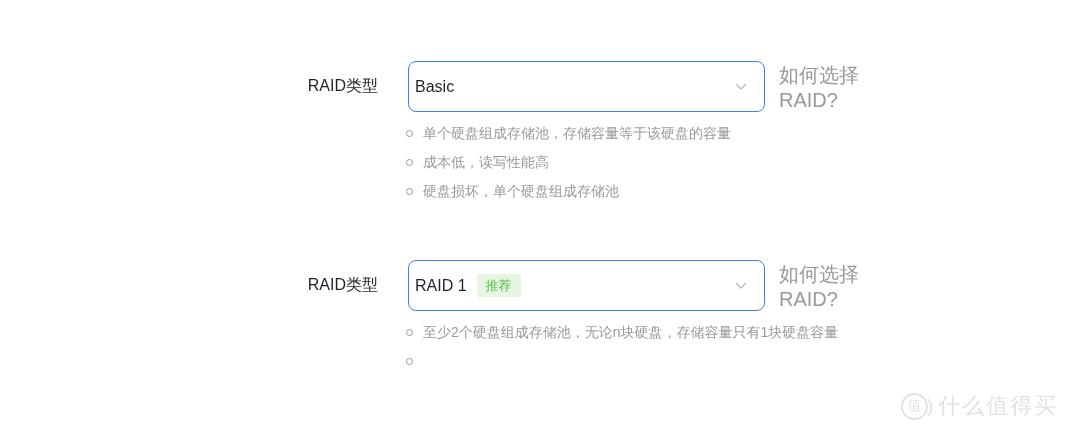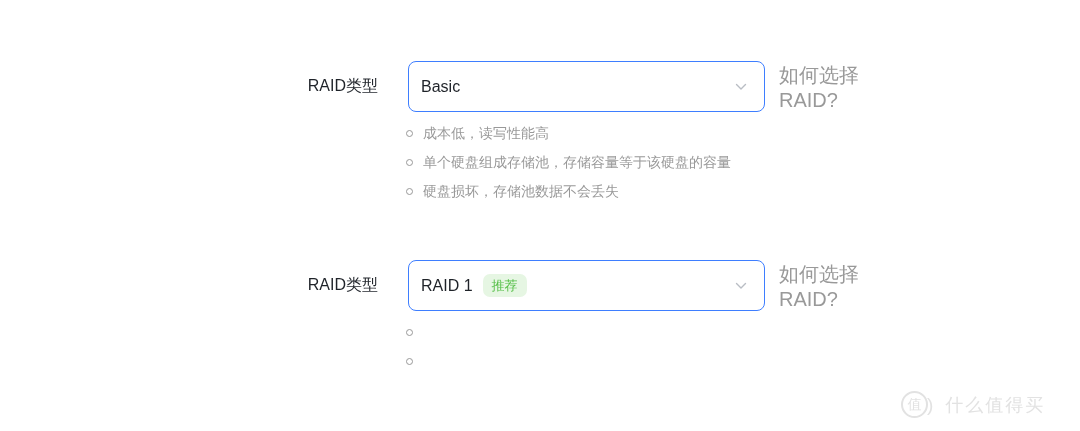--- a/index.html
+++ b/index.html
@@ -16,32 +16,32 @@
     display: flex; align-items: center; justify-content: flex-end;
     font-size: 16px; color: var(--text-primary, #1f2329);
   }
   .select {
     position: absolute; left: 408px; top: 0; width: 357px; height: 51px;
     box-sizing: border-box;
     border: 1px solid var(--accent-blue, #3e7eff);
     border-radius: 8px;
     background: #ffffff;
     display: flex; align-items: center;
-    padding: 0 40px 0 12px;
+    padding: 0 40px 0 6px;
     cursor: pointer;
   }
   .select-value { font-size: 16px; color: var(--text-primary, #1f2329); white-space: nowrap; }
   .badge {
     margin-left: 10px;
     background: var(--badge-bg, #e6f6e3);
     color: var(--badge-text, #55bf47);
     font-size: 13px;
     height: 23px; line-height: 23px;
     padding: 0 9px;
-    border-radius: 7px;
+    border-radius: 2px;
     white-space: nowrap;
   }
   .chevron { position: absolute; right: 15px; top: 50%; transform: translateY(-50%); }
   .help-link {
     position: absolute; left: 779px; top: 0; height: 51px;
     display: flex; align-items: center;
     font-size: 20px; color: var(--text-secondary, #999999);
     text-decoration: none; cursor: pointer;
   }
   .bullets { position: absolute; left: 406px; margin: 0; padding: 0; list-style: none; }
@@ -63,64 +63,65 @@
     user-select: none;
   }
   .wm-logo { display: flex; align-items: center; }
   .wm-circle {
     width: 23px; height: 23px;
     border: 2px solid currentColor; border-radius: 50%;
     display: flex; align-items: center; justify-content: center;
     font-size: 14px;
   }
   .wm-paren { font-size: 19px; margin-left: -1px; }
-  .wm-text { font-size: 18px; margin-left: 12px; letter-spacing: 2px; white-space: nowrap; font-family: Liberation Mono, monospace; }
+  .wm-text { font-size: 22px; margin-left: 5px; letter-spacing: 2px; white-space: nowrap; font-family: Liberation Mono, monospace; }
 </style>
 </head>
 <body>
 
 <div class="form-row" style="top:61px">
   <div class="form-label">RAID类型</div>
   <div class="select">
     <span class="select-value">Basic</span>
     <svg class="chevron" width="16" height="16" viewBox="0 0 16 16">
       <polyline points="3.5,5.5 8,10 12.5,5.5" fill="none" stroke="#b9bdc4" stroke-width="1.4" stroke-linecap="round" stroke-linejoin="round"></polyline>
     </svg>
   </div>
   <a class="help-link">如何选择RAID?</a>
 </div>
 <ul class="bullets" style="top:119px">
   <li class="bullet">
     <span class="dot"></span>
+    <span>单个硬盘组成存储池，存储容量等于该硬盘的容量</span>
+  </li>
+  <li class="bullet">
+    <span class="dot"></span>
     <span>成本低，读写性能高</span>
   </li>
   <li class="bullet">
     <span class="dot"></span>
-    <span>单个硬盘组成存储池，存储容量等于该硬盘的容量</span>
-  </li>
-  <li class="bullet">
-    <span class="dot"></span>
-    <span>硬盘损坏，存储池数据不会丢失</span>
+    <span>硬盘损坏，单个硬盘组成存储池</span>
   </li>
 </ul>
 
 <div class="form-row" style="top:260px">
   <div class="form-label">RAID类型</div>
   <div class="select">
     <span class="select-value">RAID 1</span>
     <span class="badge">推荐</span>
     <svg class="chevron" width="16" height="16" viewBox="0 0 16 16">
       <polyline points="3.5,5.5 8,10 12.5,5.5" fill="none" stroke="#b9bdc4" stroke-width="1.4" stroke-linecap="round" stroke-linejoin="round"></polyline>
     </svg>
   </div>
   <a class="help-link">如何选择RAID?</a>
 </div>
 <ul class="bullets" style="top:318px">
   <li class="bullet">
     <span class="dot"></span>
+    <span>至少2个硬盘组成存储池，无论n块硬盘，存储容量只有1块硬盘容量</span>
   </li>
   <li class="bullet">
     <span class="dot"></span>
   </li>
 </ul>
 
 <div class="watermark">
   <span class="wm-logo">
     <span class="wm-circle">值</span>
     <span class="wm-paren">)</span>

